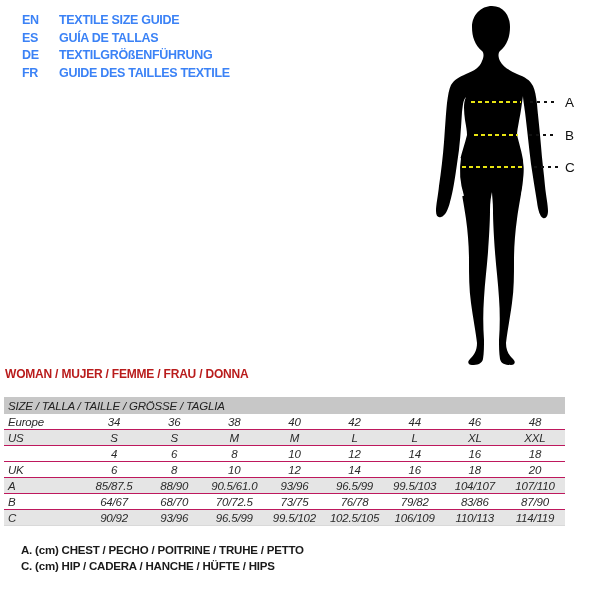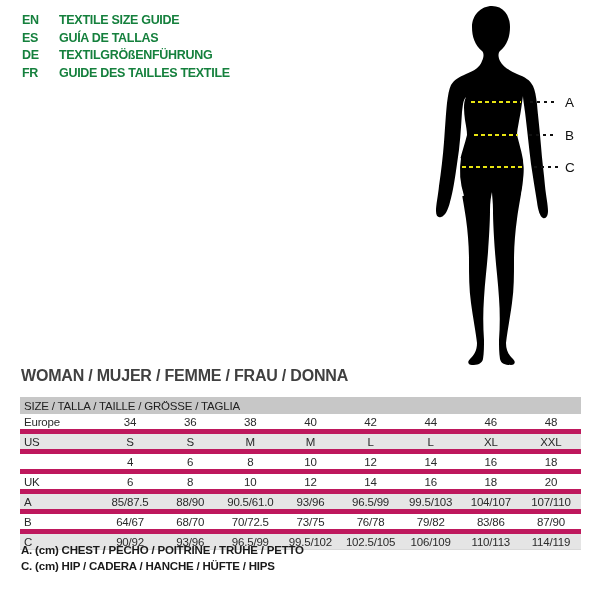--- a/index.html
+++ b/index.html
@@ -2,34 +2,34 @@
 <html><head>
 <meta charset="utf-8">
 <style>
   html,body{margin:0;padding:0;background:#fff;}
   #stage{
     position:relative;width:600px;height:600px;background:#ffffff;
     font-family:"Liberation Sans", sans-serif;color:#1c1c1c;overflow:hidden;
   }
   
   .lang-block{position:absolute;left:22px;top:12px;}
-  .lang-row{display:flex;font-weight:bold;font-size:12.5px;line-height:17.5px;letter-spacing:-0.3px;color:#15803d;}
+  .lang-row{display:flex;font-weight:bold;font-size:12.5px;line-height:17.5px;letter-spacing:-0.3px;color:#3b82f6;}
   .lang-code{width:37px;flex:0 0 37px;}
   
   .figure-wrap{position:absolute;left:410px;top:0;width:190px;height:380px;}
   
-  .woman-line{position:absolute;left:21px;top:367px;font-weight:bold;font-size:16px;letter-spacing:-0.2px;color:#404040;}
-  
-  .size-table-wrap{position:absolute;left:20px;top:397px;width:561px;}
+  .woman-line{position:absolute;left:5px;top:367px;font-weight:bold;font-size:12px;letter-spacing:-0.2px;color:#b91c1c;}
+  
+  .size-table-wrap{position:absolute;left:4px;top:397px;width:561px;font-style:italic;}
   table.size-table{width:100%;border-collapse:collapse;table-layout:fixed;font-size:11.5px;color:#2a2a2a;letter-spacing:-0.2px;}
   table.size-table td{padding:0;height:15px;text-align:center;vertical-align:middle;overflow:hidden;white-space:nowrap;}
   table.size-table td.row-label{text-align:left;padding-left:4px;}
   table.size-table col.label-col{width:80px;}
   tr.table-header td{background:#c7c7c7;text-align:left;padding-left:4px;height:17px;color:#222;}
-  tr.data-row{border-bottom:5px solid #be185d;}
+  tr.data-row{border-bottom:1px solid #be185d;}
   tr.data-row.shaded{background:#e5e5e5;}
   tr.data-row:last-child{border-bottom:1px solid #d9d9d9;}
   
   .legend-block{position:absolute;left:21px;top:543px;}
   .legend-line{font-weight:bold;font-size:11.5px;line-height:15.5px;letter-spacing:-0.2px;color:#1a1a1a;}
 </style>
 </head>
 <body>
 
 <div id="stage">

